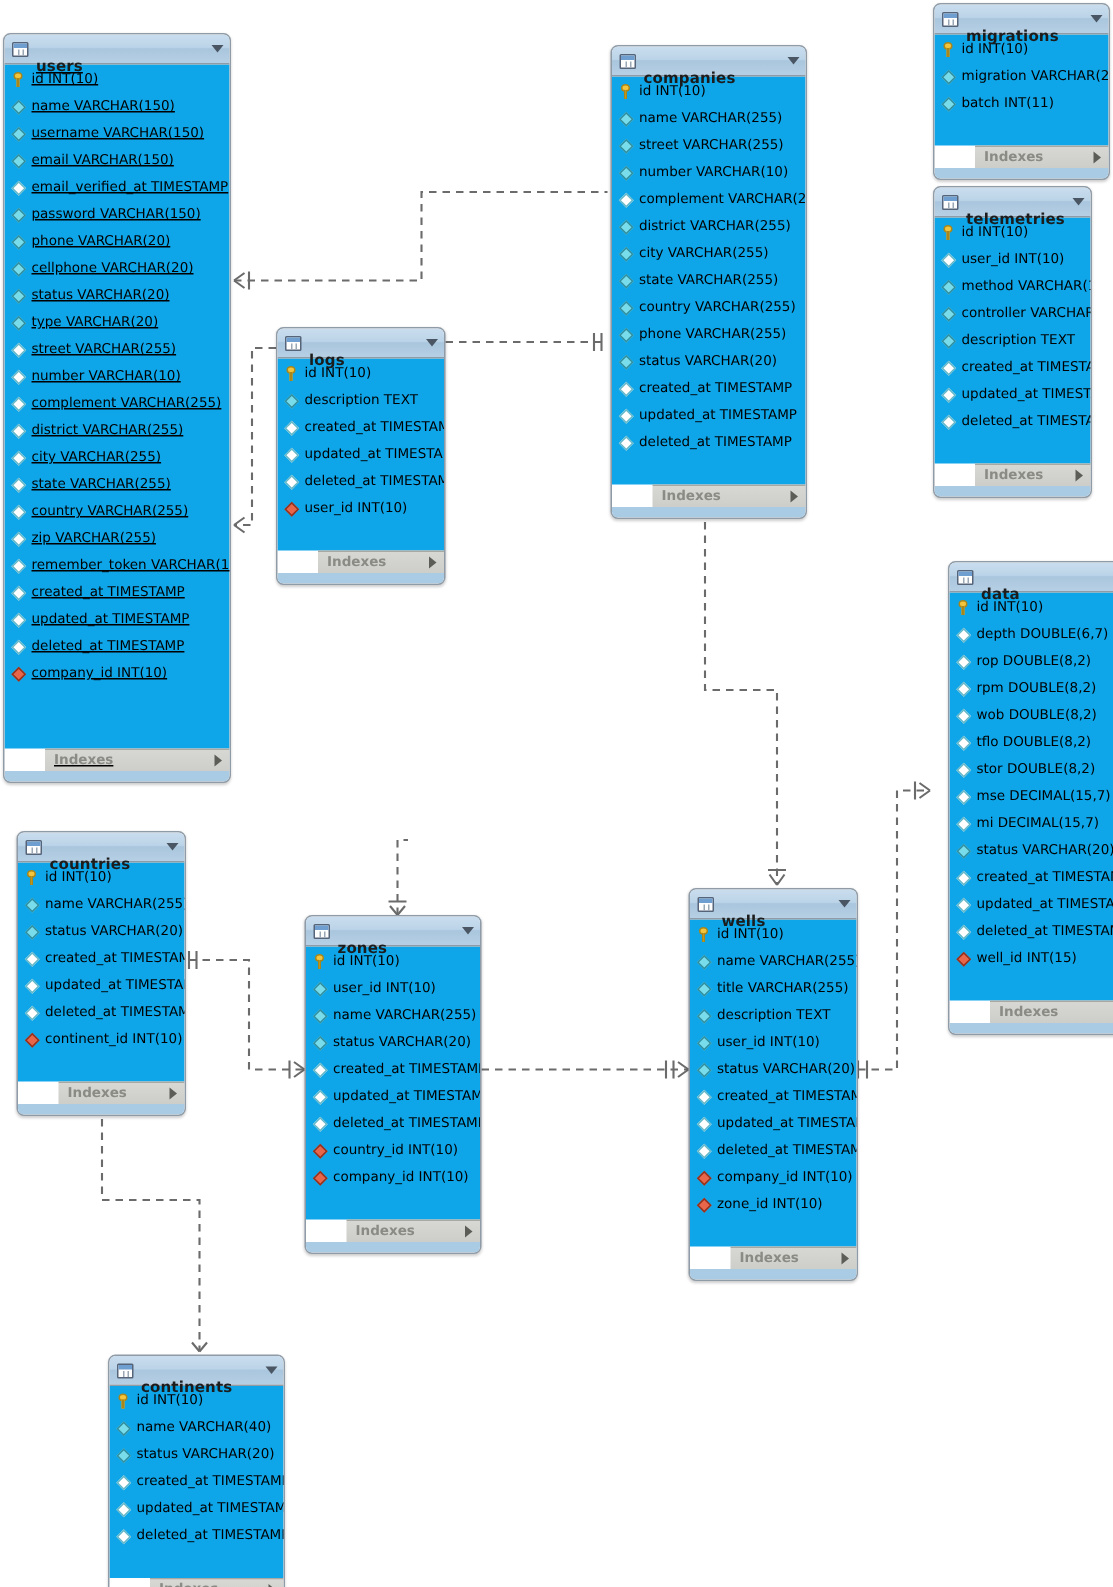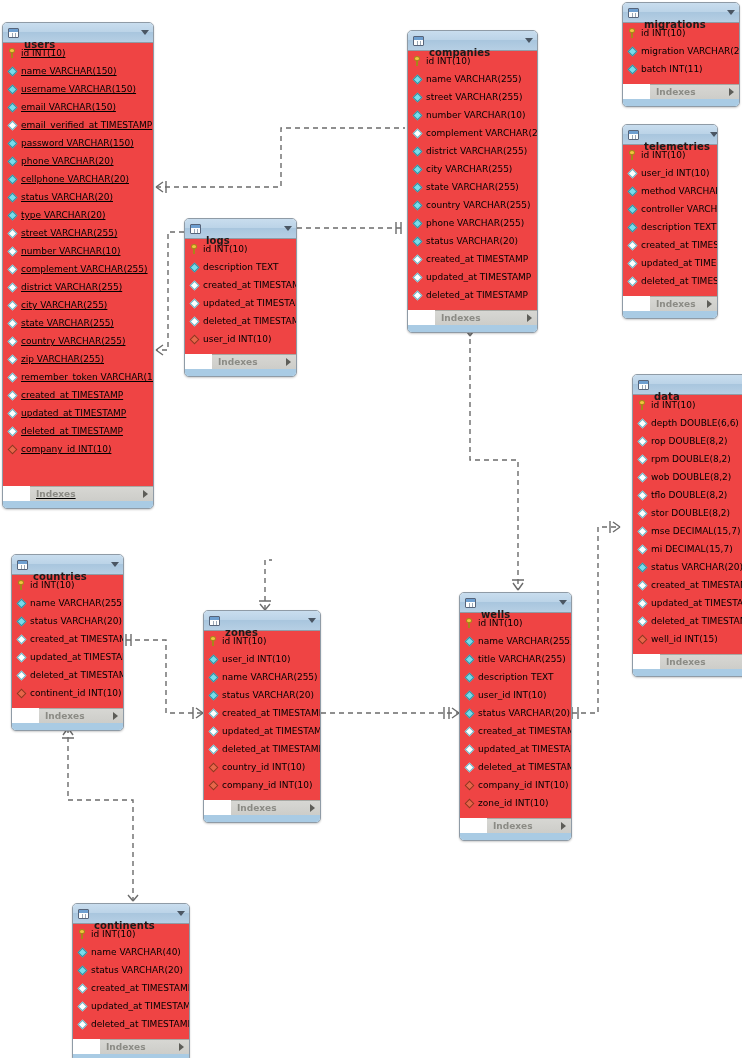--- a/index.html
+++ b/index.html
@@ -46,21 +46,21 @@
   }
   .tbl-name{
     font-size:10px;font-weight:bold;color:#1c1c1c;
     letter-spacing:.1px;line-height:11px;white-space:nowrap;margin-top:24px;
   }
   .tbl-caret{
     margin-left:auto;width:0;height:0;flex:none;
     border-left:4px solid transparent;border-right:4px solid transparent;
     border-top:5px solid #4a5663;
   }
-  .tbl-body{background:#ef4444;padding:1px 0 6px 0;}
+  .tbl-body{background:#0ea5e9;padding:1px 0 19px 0;}
   .fld{
     display:flex;align-items:center;height:18px;
     padding:0 3px 0 5px;white-space:nowrap;
   }
   .fld-txt{font-size:9px;color:#000;line-height:10px;}
 
   
   .mk{width:8px;height:8px;margin-right:4px;flex:none;position:relative;}
   
   .mk.pk{width:7px;height:10px;margin-right:5px;margin-left:1px;}
@@ -399,21 +399,21 @@
             <span class="mk dia notnull"></span>
             <span class="fld-txt">batch INT(11)</span>
           </div>
         </div>
         <div class="tbl-idx">
           <span class="idx-txt">Indexes</span>
           <span class="idx-caret"></span>
         </div>
         <div class="tbl-foot"></div>
       </div>
-      <div class="tbl" style="left: 622px; top: 124px; width: 96px;">
+      <div class="tbl" style="left: 622px; top: 124px; width: 106px;">
         <div class="tbl-hdr">
           <span class="tbl-ico"></span>
           <span class="tbl-name">telemetries</span>
           <span class="tbl-caret"></span>
         </div>
         <div class="tbl-body">
           <div class="fld">
             <span class="mk pk"></span>
             <span class="fld-txt">id INT(10)</span>
           </div>
@@ -458,21 +458,21 @@
           <span class="tbl-name">data</span>
           <span class="tbl-caret"></span>
         </div>
         <div class="tbl-body">
           <div class="fld">
             <span class="mk pk"></span>
             <span class="fld-txt">id INT(10)</span>
           </div>
           <div class="fld">
             <span class="mk dia nullable"></span>
-            <span class="fld-txt">depth DOUBLE(6,6)</span>
+            <span class="fld-txt">depth DOUBLE(6,7)</span>
           </div>
           <div class="fld">
             <span class="mk dia nullable"></span>
             <span class="fld-txt">rop DOUBLE(8,2)</span>
           </div>
           <div class="fld">
             <span class="mk dia nullable"></span>
             <span class="fld-txt">rpm  DOUBLE(8,2)</span>
           </div>
           <div class="fld">

